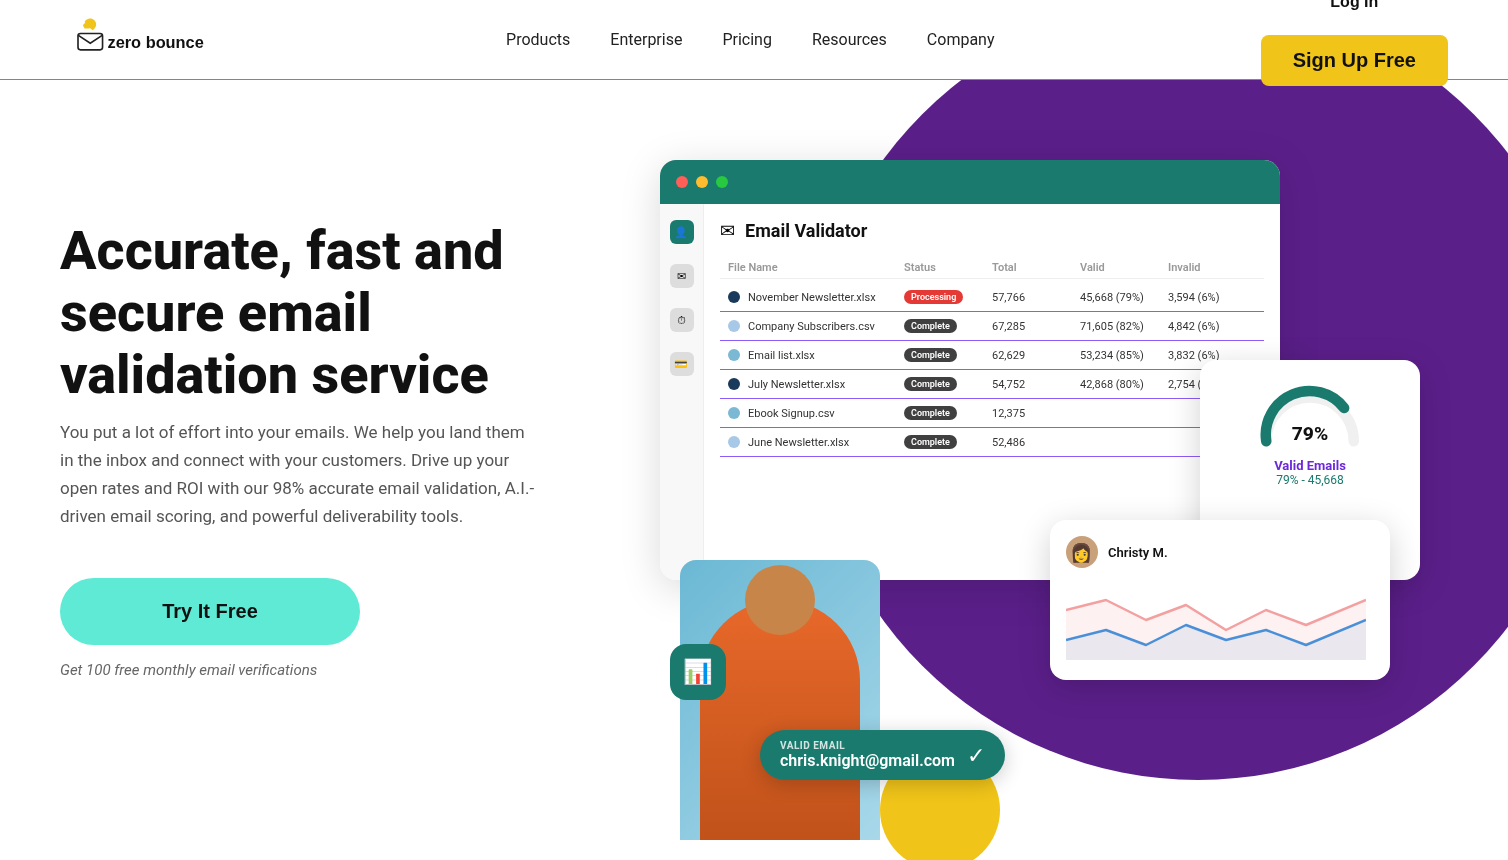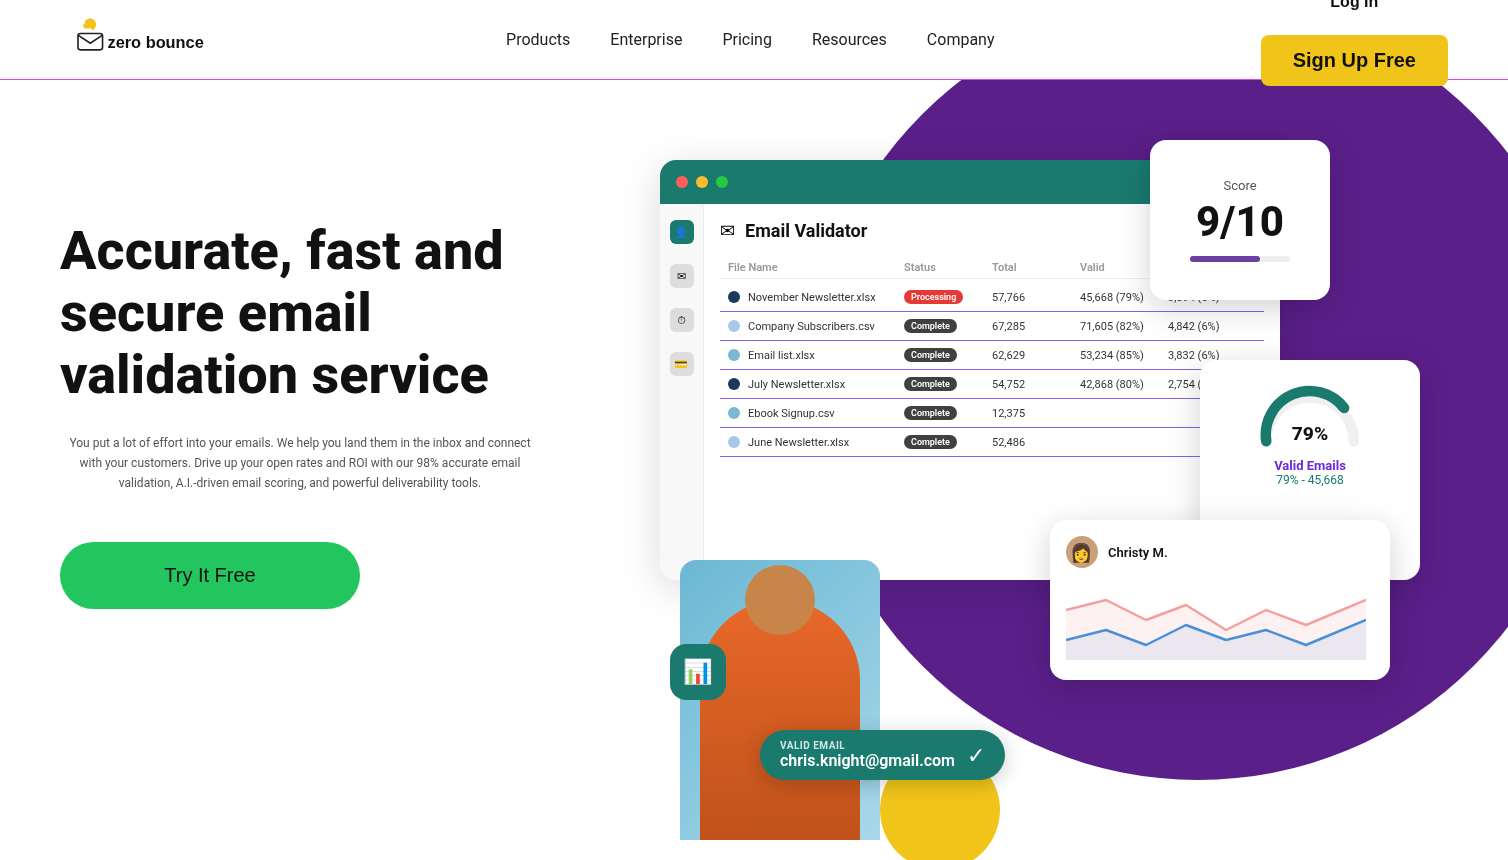--- a/index.html
+++ b/index.html
@@ -49,28 +49,28 @@
       z-index: 0;
     }
 
     .hero-left {
       flex: 0 0 560px;
       padding-top: 80px;
       position: relative; z-index: 5;
     }
     .hero-title {
       font-size: 54px; font-weight: 800; color: #111;
-      line-height: 1.15; margin-bottom: 28px;
+      line-height: 1.15; margin-bottom: 12px;
     }
     .hero-desc {
-      font-size: 12px; color: #555; line-height: 1.65;
-      max-width: 480px; margin-bottom: 48px; text-align: center;
+      font-size: 17px; color: #555; line-height: 1.65;
+      max-width: 480px; margin-bottom: 48px;
     }
     .try-btn {
-      background: #22c55e; color: #111; font-size: 20px; font-weight: 400;
+      background: #5eead4; color: #111; font-size: 20px; font-weight: 700;
       padding: 22px 70px; border-radius: 40px; border: none; cursor: pointer;
       display: block; width: 300px; text-align: center;
     }
     .free-note {
       font-size: 15px; color: #666; font-style: italic; margin-top: 16px;
     }
 
     
     .hero-right {
       flex: 1;
@@ -285,20 +285,21 @@
     <button class="signup-btn">Sign Up Free</button>
   </div>
 </nav>
 
 <div class="hero">
 
   <div class="hero-left">
     <h1 class="hero-title">Accurate, fast and secure email validation service</h1>
     <p class="hero-desc">You put a lot of effort into your emails. We help you land them in the inbox and connect with your customers. Drive up your open rates and ROI with our 98% accurate email validation, A.I.-driven email scoring, and powerful deliverability tools.</p>
     <button class="try-btn">Try It Free</button>
+    <p class="free-note">Get 100 free monthly email verifications</p>
   </div>
 
   <div class="hero-right">
 
     <div class="dashboard-card">
       <div class="dashboard-topbar">
         <div class="dot dot-r"></div>
         <div class="dot dot-y"></div>
         <div class="dot dot-g"></div>
       </div>
@@ -393,27 +394,20 @@
       </div>
       <div>52,486</div>
       <div></div>
       <div></div>
     </div>
             </div>
         </div>
       </div>
     </div>
 
-    <div class="score-card">
-      <span class="score-label">Score</span>
-      <span class="score-value">9/10</span>
-      <div class="score-bar">
-        <div class="score-bar-fill"></div>
-      </div>
-    </div>
 
     <div class="valid-card">
       <div class="gauge-container">
         <svg class="gauge-svg" viewBox="0 0 120 80">
 
           <path d="M10 70 A50 50 0 0 1 110 70" stroke="#f0f0f0" stroke-width="12" fill="none" stroke-linecap="round"></path>
 
           <path d="M10 70 A50 50 0 0 1 99 32" stroke="#1a7a6e" stroke-width="12" fill="none" stroke-linecap="round"></path>
           <text x="60" y="68" text-anchor="middle" font-size="22" font-weight="800" fill="#111">79%</text>
         </svg>

